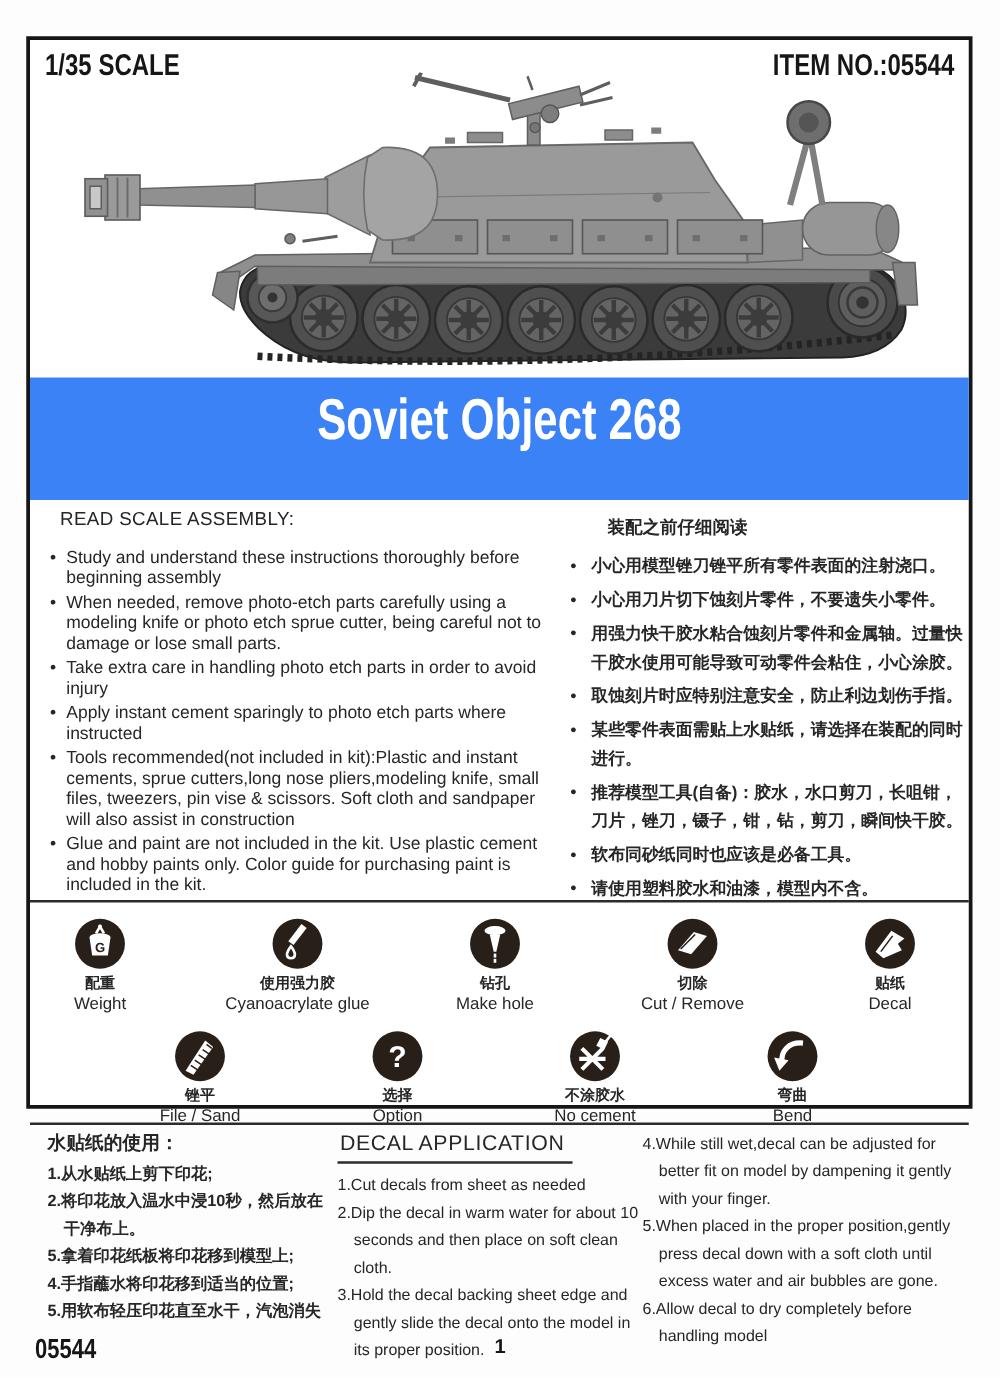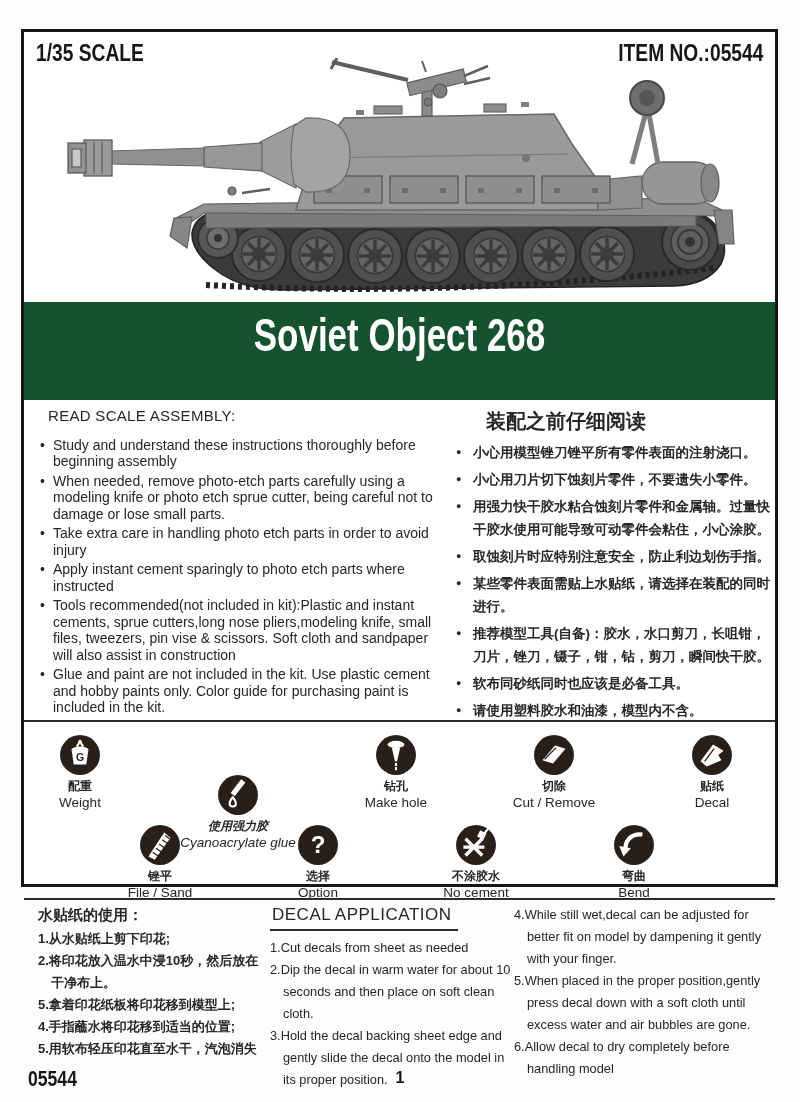--- a/index.html
+++ b/index.html
@@ -5,33 +5,33 @@
   html,body{margin:0;padding:0;width:800px;height:1102px;background:#fdfdfd;overflow:hidden;
     font-family:"Liberation Sans","DejaVu Sans",sans-serif;color:#222;}
   .page{position:relative;width:800px;height:1102px;}
   .frame{position:absolute;left:21px;top:29px;width:757px;height:858px;
     border:3px solid #161616;background:#fff;box-sizing:border-box;}
   .cond{font-weight:bold;display:inline-block;transform:scaleX(0.8);transform-origin:left center;
     letter-spacing:0;color:#161616;white-space:nowrap;}
   .hdr-left{position:absolute;left:12px;top:7px;font-size:24px;}
   .hdr-right{position:absolute;right:12px;top:7px;font-size:24px;transform-origin:right center;}
   .tank{position:absolute;left:32px;top:26px;}
-  .banner{position:absolute;left:0;top:270px;width:751px;height:98px;background:#14532d;}
+  .banner{position:absolute;left:0;top:270px;width:751px;height:98px;background:#3b82f6;}
   .banner-en{position:absolute;left:0;top:6px;width:100%;text-align:center;color:#fff;
     font-size:46px;font-weight:bold;transform:scaleX(0.76);transform-origin:center;white-space:nowrap;}
   .banner-zh{position:absolute;left:0;top:60px;width:100%;text-align:center;color:#fff;
     font-size:25px;font-weight:bold;letter-spacing:3px;white-space:nowrap;}
   .col-en{position:absolute;left:14px;top:376px;width:408px;font-size:14px;line-height:16.5px;color:#262626;}
   .col-en h3{margin:0 0 12px 10px;font-size:15px;font-weight:normal;letter-spacing:.3px;}
   .col-en ul{margin:0;padding:0;list-style:none;}
   .col-en li{position:relative;padding-left:15px;margin-bottom:3px;}
   .col-en li::before{content:"•";position:absolute;left:2px;top:0;}
   .col-zh{position:absolute;left:432px;top:378px;width:316px;font-size:13.5px;line-height:23px;
     font-weight:bold;color:#262626;}
-  .col-zh h3{margin:0 0 8px 30px;font-size:20px;font-weight:bold;}
+  .col-zh h3{margin:0 0 8px 30px;font-size:14px;font-weight:bold;}
   .col-zh ul{margin:0;padding:0;list-style:none;}
   .col-zh li{position:relative;padding-left:17px;margin-bottom:4px;}
   .col-zh li::before{content:"●";position:absolute;left:0;top:0;font-size:9px;}
   .rule{position:absolute;left:0;width:751px;height:0;border-top:2px solid #2c2c2c;}
   .rule1{top:688px;} .rule2{top:866px;}
   .symcell{position:absolute;width:160px;text-align:center;}
   .symcell .circ{display:block;margin:0 auto;}
   .symcell .zh{font-size:12px;font-weight:bold;margin-top:2px;color:#262626;}
   .symcell .en{font-size:13.5px;color:#262626;margin-top:0px;}
   .dcol{position:absolute;top:872px;font-size:12.8px;line-height:22px;color:#262626;}
@@ -185,21 +185,21 @@
         <circle cx="20" cy="20" r="19" fill="#281f19"></circle>
         <path d="M17,12 L20,7 L23,12" stroke="#fff" fill="none" stroke-width="2"></path>
           <circle cx="20" cy="7" r="1.6" fill="#fff"></circle>
         <ellipse cx="20" cy="15" rx="8" ry="3" fill="#fff"></ellipse>
         <path d="M12,15 L14,29 L26,29 L28,15 Z" fill="#fff"></path>
         <text x="20" y="26" font-size="10" font-weight="bold" fill="#281f19" text-anchor="middle">G</text>
       </svg>
       <div class="zh">配重</div>
       <div class="en">Weight</div>
     </div>
-    <div class="symcell" style="left:134px;top:742px;font-style:italic;">
+    <div class="symcell" style="left:134px;top:702px;">
       <svg class="circ" width="42" height="42" viewBox="0 0 40 40">
         <circle cx="20" cy="20" r="19" fill="#281f19"></circle>
         <polygon points="23,5 27,8 17,21 13,18" fill="#fff"></polygon>
         <path d="M15,22 C19,27 19,31 15,31 C11,31 11,27 15,22 Z" fill="none" stroke="#fff" stroke-width="2"></path>
       </svg>
       <div class="zh">使用强力胶</div>
       <div class="en">Cyanoacrylate glue</div>
     </div>
     <div class="symcell" style="left:292px;top:702px;">
       <svg class="circ" width="42" height="42" viewBox="0 0 40 40">

